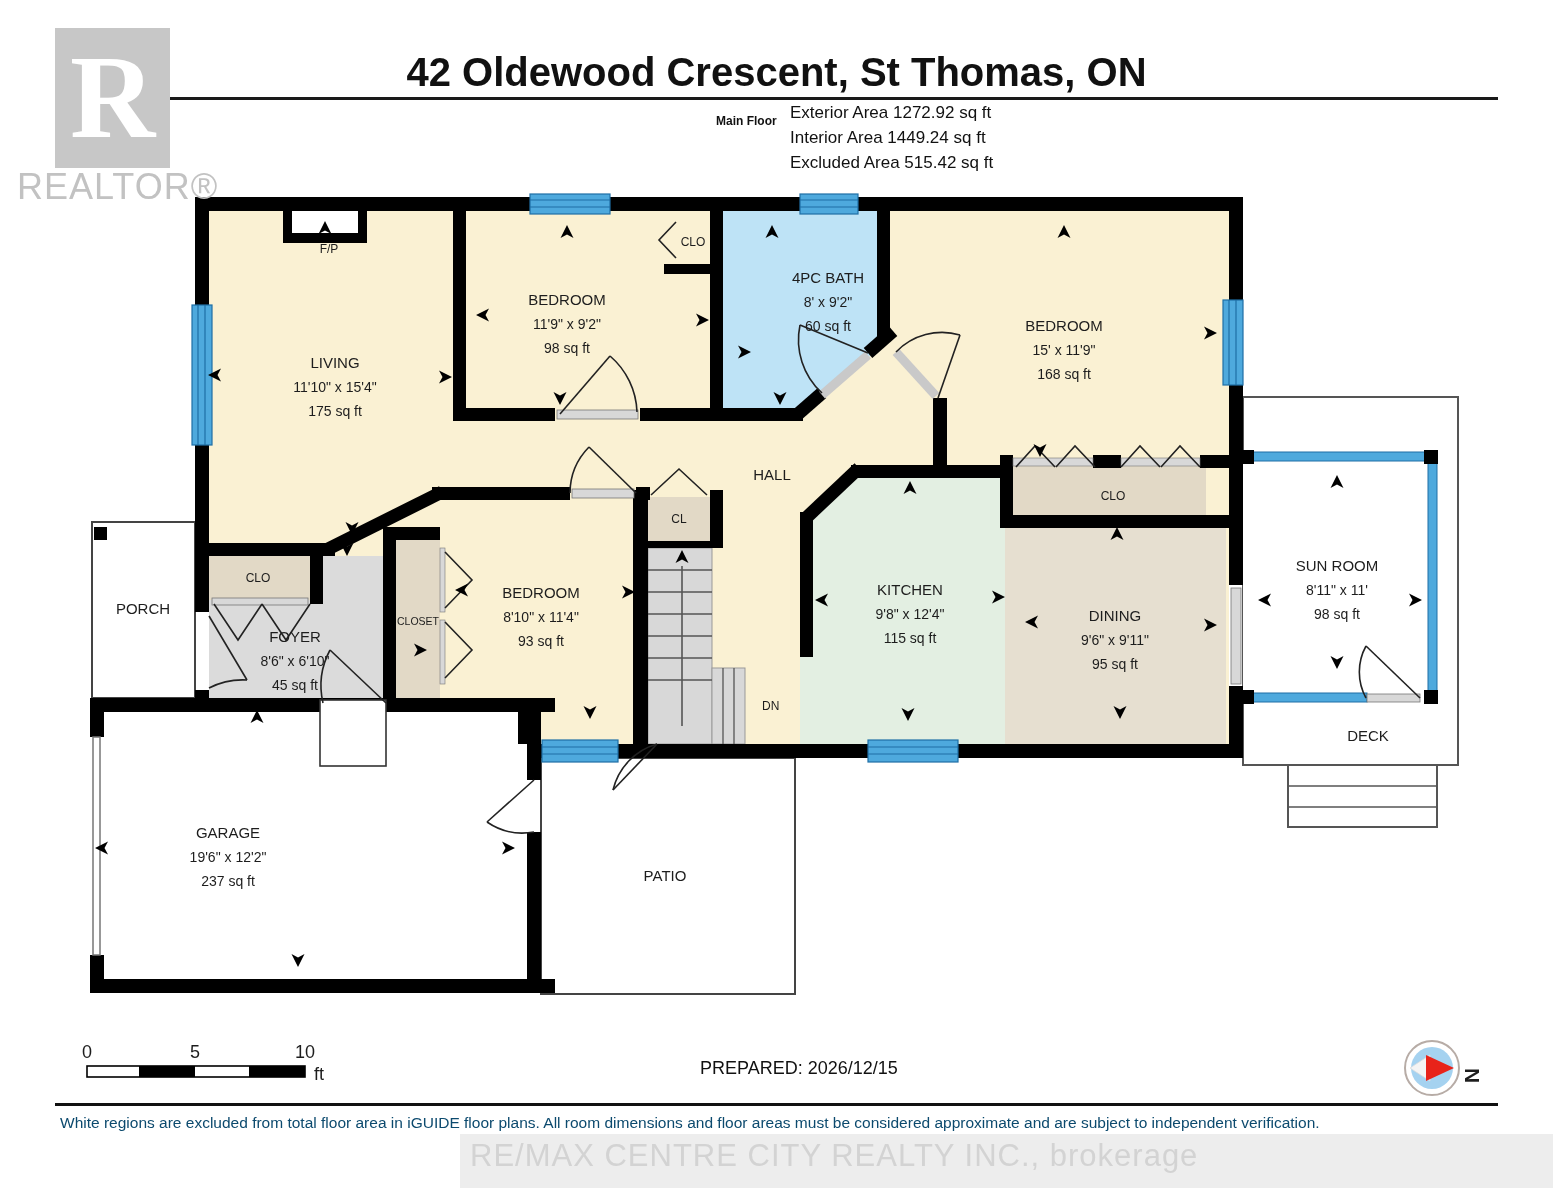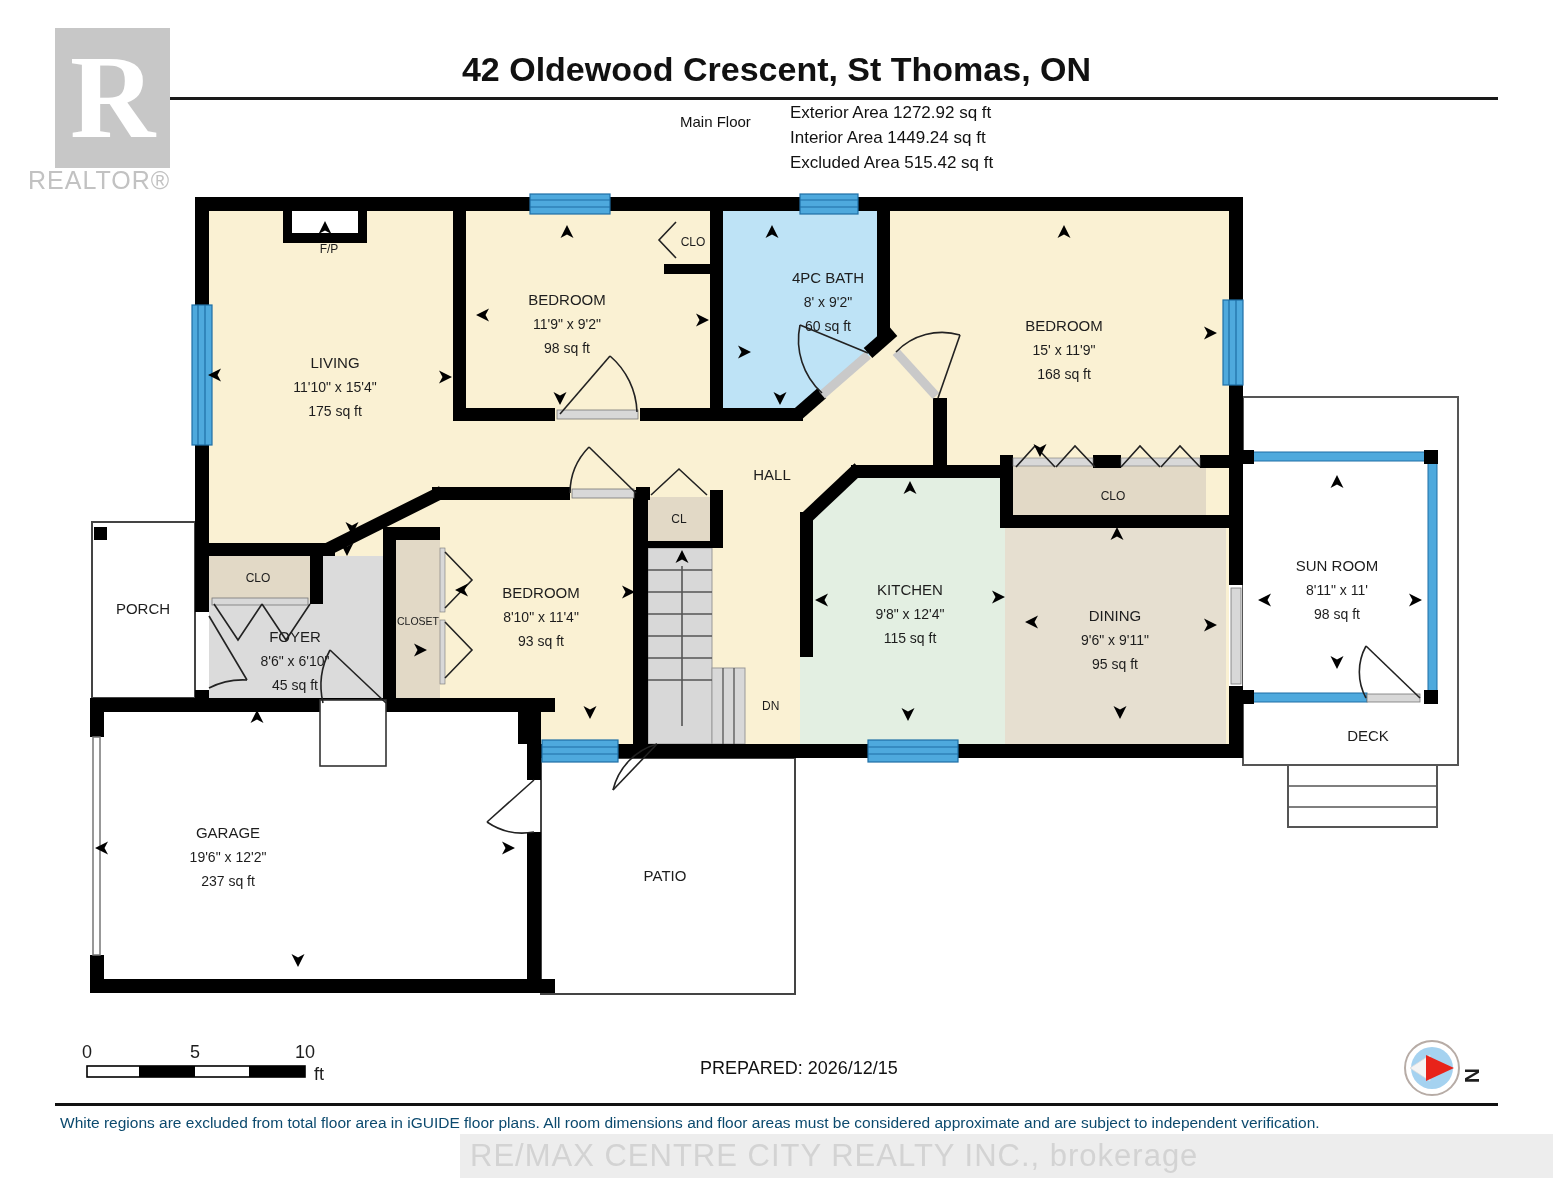--- a/index.html
+++ b/index.html
@@ -3,30 +3,30 @@
 <meta charset="utf-8">
 <style>
   html,body{margin:0;padding:0;background:#fff;}
   body{width:1553px;height:1200px;position:relative;overflow:hidden;
        font-family:"Liberation Sans",sans-serif;color:#111;}
   .abs{position:absolute;}
   
   #logo{left:55px;top:28px;width:115px;height:140px;background:#c7c7c7;
         display:flex;align-items:center;justify-content:center;z-index:3;}
   #logo .r{font-family:"Liberation Serif",serif;font-weight:bold;font-size:118px;color:#fff;line-height:1;}
-  #logo-label{left:28px;top:166px;font-size:25px;color:#c2c2c2;letter-spacing:1px;z-index:3;}
-  #page-title{left:0;top:50px;width:1553px;text-align:center;font-size:34px;font-weight:bold;z-index:2;}
+  #logo-label{left:17px;top:166px;font-size:36px;color:#c2c2c2;letter-spacing:1px;z-index:3;}
+  #page-title{left:0;top:50px;width:1553px;text-align:center;font-size:40px;font-weight:bold;z-index:2;}
   #header-line{left:55px;top:97px;width:1443px;height:3px;background:#1a1a1a;z-index:1;}
-  #floor-label{left:680px;top:109px;font-size:15px;font-weight:normal;line-height:25px;}
+  #floor-label{left:716px;top:109px;font-size:12px;font-weight:bold;line-height:25px;}
   #floor-stats{left:790px;top:100px;font-size:17px;line-height:25px;}
   
   #prepared{left:700px;top:1058px;font-size:18px;}
   #bottom-line{left:55px;top:1103px;width:1443px;height:3px;background:#111;}
   #disclaimer{left:60px;top:1114px;font-size:15.5px;color:#0c4a6e;white-space:nowrap;}
-  #watermark{left:460px;top:1134px;width:1093px;height:44px;background:#ededed;overflow:hidden;}
+  #watermark{left:460px;top:1134px;width:1093px;height:54px;background:#ededed;overflow:hidden;}
   #watermark span{font-size:31px;color:#d3d3d3;white-space:nowrap;display:block;padding:4px 0 0 10px;letter-spacing:1px;}
   svg text{font-family:"Liberation Sans",sans-serif;fill:#1d1d1d;}
   .rn{font-size:15px;}
   .rd{font-size:14px;}
   .rl{font-size:12px;}
   .tick{font-size:18px;}
 </style>
 </head>
 <body>
 

